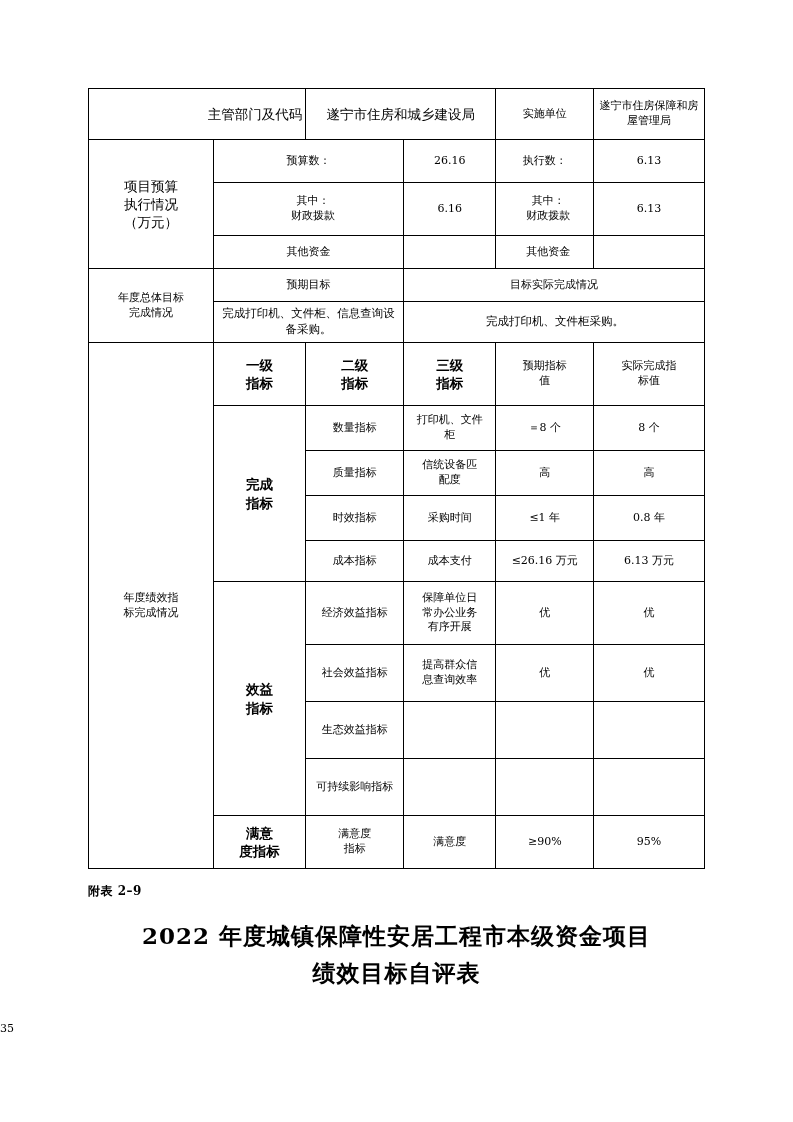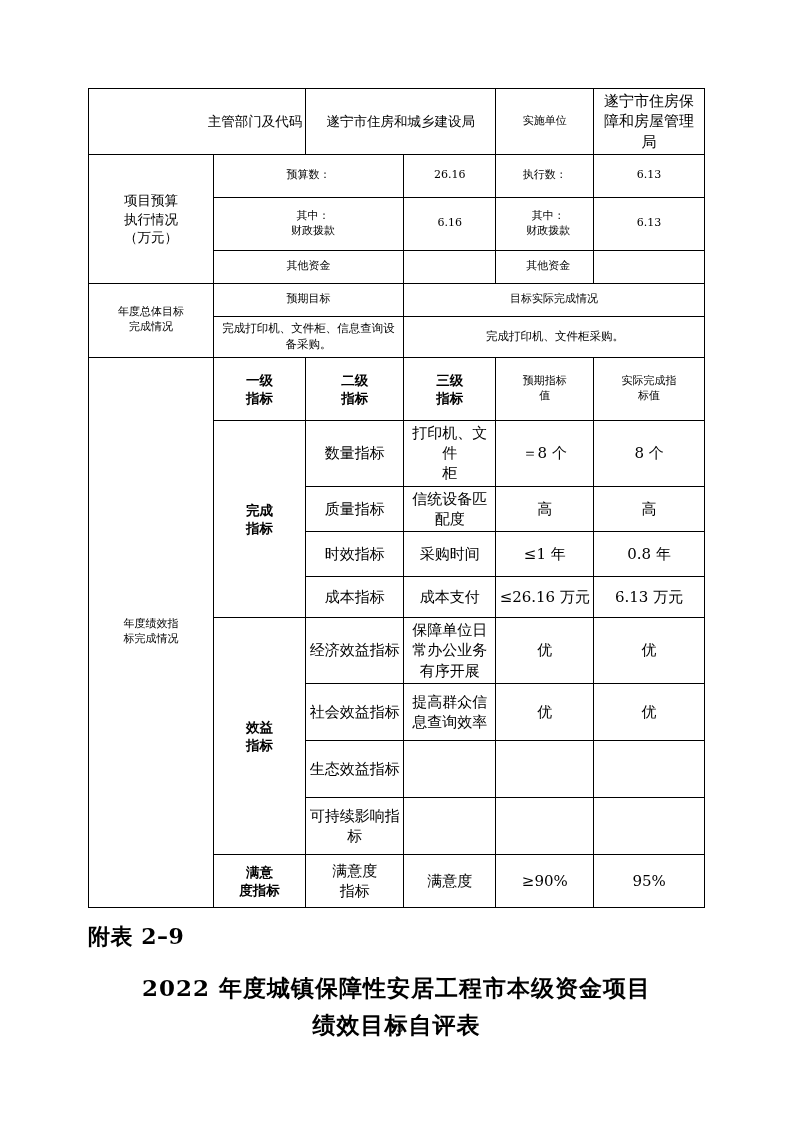--- a/index.html
+++ b/index.html
@@ -30,45 +30,44 @@
     border: 1px solid #000000;
     padding: 2px 3px;
     text-align: center;
     vertical-align: middle;
     font-family: "DejaVu Serif", "Liberation Serif", serif;
     line-height: 1.35;
   }
   .f14 { font-size: 13.5px; }
   .f13 { font-size: 11px; }
   .f12 { font-size: 11.5px; }
-  .f11 { font-size: 15px; }
+  .f11 { font-size: 11px; }
   .bold { font-weight: bold; }
   .left { text-align: left; }
   .attach-label {
     margin-top: 14px;
-    font-size: 22px;
+    font-size: 12px;
     font-weight: bold;
     font-family: "DejaVu Serif", "Liberation Serif", serif;
     letter-spacing: 0.5px;
   }
   .doc-title {
     margin-top: 18px;
     text-align: center;
     font-size: 23px;
     font-weight: bold;
     font-family: "DejaVu Serif", "Liberation Serif", serif;
     line-height: 1.6;
     letter-spacing: 1px;
   }
   .page-number {
     position: absolute;
     left: 0;
     right: 0;
     top: 1022px;
-    text-align: center;
     font-size: 11px;
     font-family: "DejaVu Serif", "Liberation Serif", serif;
   }
 </style>
 </head>
 <body>
 
 <div class="page">
 
   <table class="perf">

